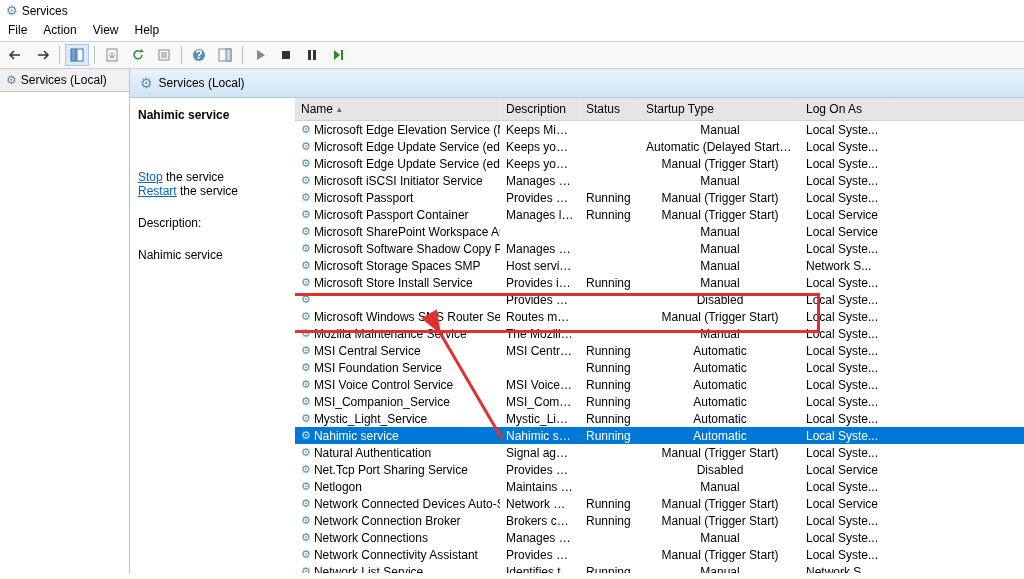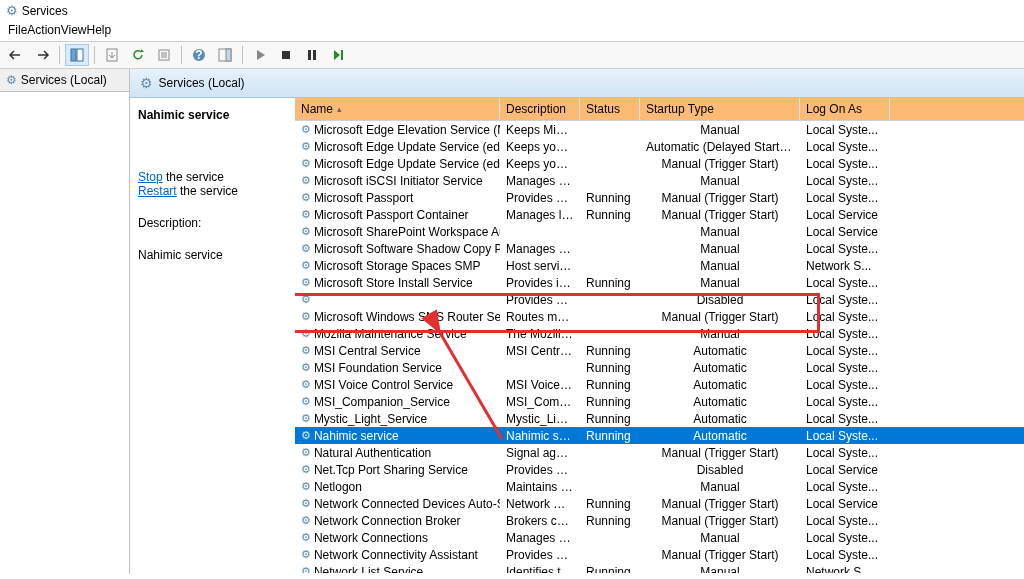--- a/index.html
+++ b/index.html
@@ -1,21 +1,21 @@
 <!DOCTYPE html>
 <html><head>
 <meta charset="utf-8">
 <style>
 * { margin: 0; padding: 0; box-sizing: border-box; font-family: 'Segoe UI', Tahoma, sans-serif; font-size: 12px; }
 body { background: #fff; width: 1024px; height: 579px; overflow: hidden; }
 
 .titlebar { display: flex; align-items: center; padding: 3px 6px; gap: 4px; }
 .titlebar .gear { color: #5b8db4; font-size: 13px; }
 
-.menubar { display: flex; gap: 0; padding: 2px 8px 4px; }
+.menubar { display: flex; gap: 16px; padding: 2px 8px 4px; }
 .menubar span { cursor: default; }
 
 .toolbar { display: flex; align-items: center; padding: 2px 4px; border-top: 1px solid #d0d0d0; border-bottom: 1px solid #d0d0d0; gap: 2px; background: #f8f8f8; }
 .tbtn { width: 24px; height: 22px; display: flex; align-items: center; justify-content: center; border: 1px solid transparent; }
 .tbtn.sel { border: 1px solid #a8c8e4; background: #d9eafc; }
 .tbtn svg { width: 16px; height: 16px; }
 .tsep { width: 1px; height: 18px; background: #c0c0c0; margin: 0 3px; }
 
 .workspace { display: flex; height: calc(579px - 74px); }
 
@@ -28,21 +28,21 @@
 .righthead .gear { color: #5b8db4; font-size: 14px; }
 
 .content { display: flex; flex: 1; overflow: hidden; }
 .detailpane { width: 165px; padding: 10px 8px; }
 .detailpane .sname { font-weight: bold; margin-bottom: 10px; }
 .detailpane a { color: #0066cc; }
 .detailpane .actions { margin-bottom: 18px; margin-top: 48px; }
 .detailpane .desclabel { margin-bottom: 18px; }
 
 .gridwrap { flex: 1; position: relative; overflow: hidden; }
-.gridhead { display: flex; border-bottom: 1px solid #d0d0d0; background: #fdba74; position: sticky; top: 0; }
+.gridhead { display: flex; border-bottom: 1px solid #d0d0d0; background: #e5e5e5; position: sticky; top: 0; }
 .gridhead .col { padding: 4px 6px; border-right: 1px solid #e8e8e8; font-weight: normal; display: flex; align-items: center; gap: 4px; }
 .col-name { width: 205px; }
 .col-desc { width: 80px; }
 .col-status { width: 60px; }
 .col-startup { width: 160px; text-align: center; }
 .col-logon { width: 90px; }
 
 .gridbody { overflow-y: auto; height: calc(100% - 24px); }
 .row { display: flex; align-items: center; height: 17px; white-space: nowrap; }
 .row .cell { padding: 0 6px; overflow: hidden; text-overflow: ellipsis; }

